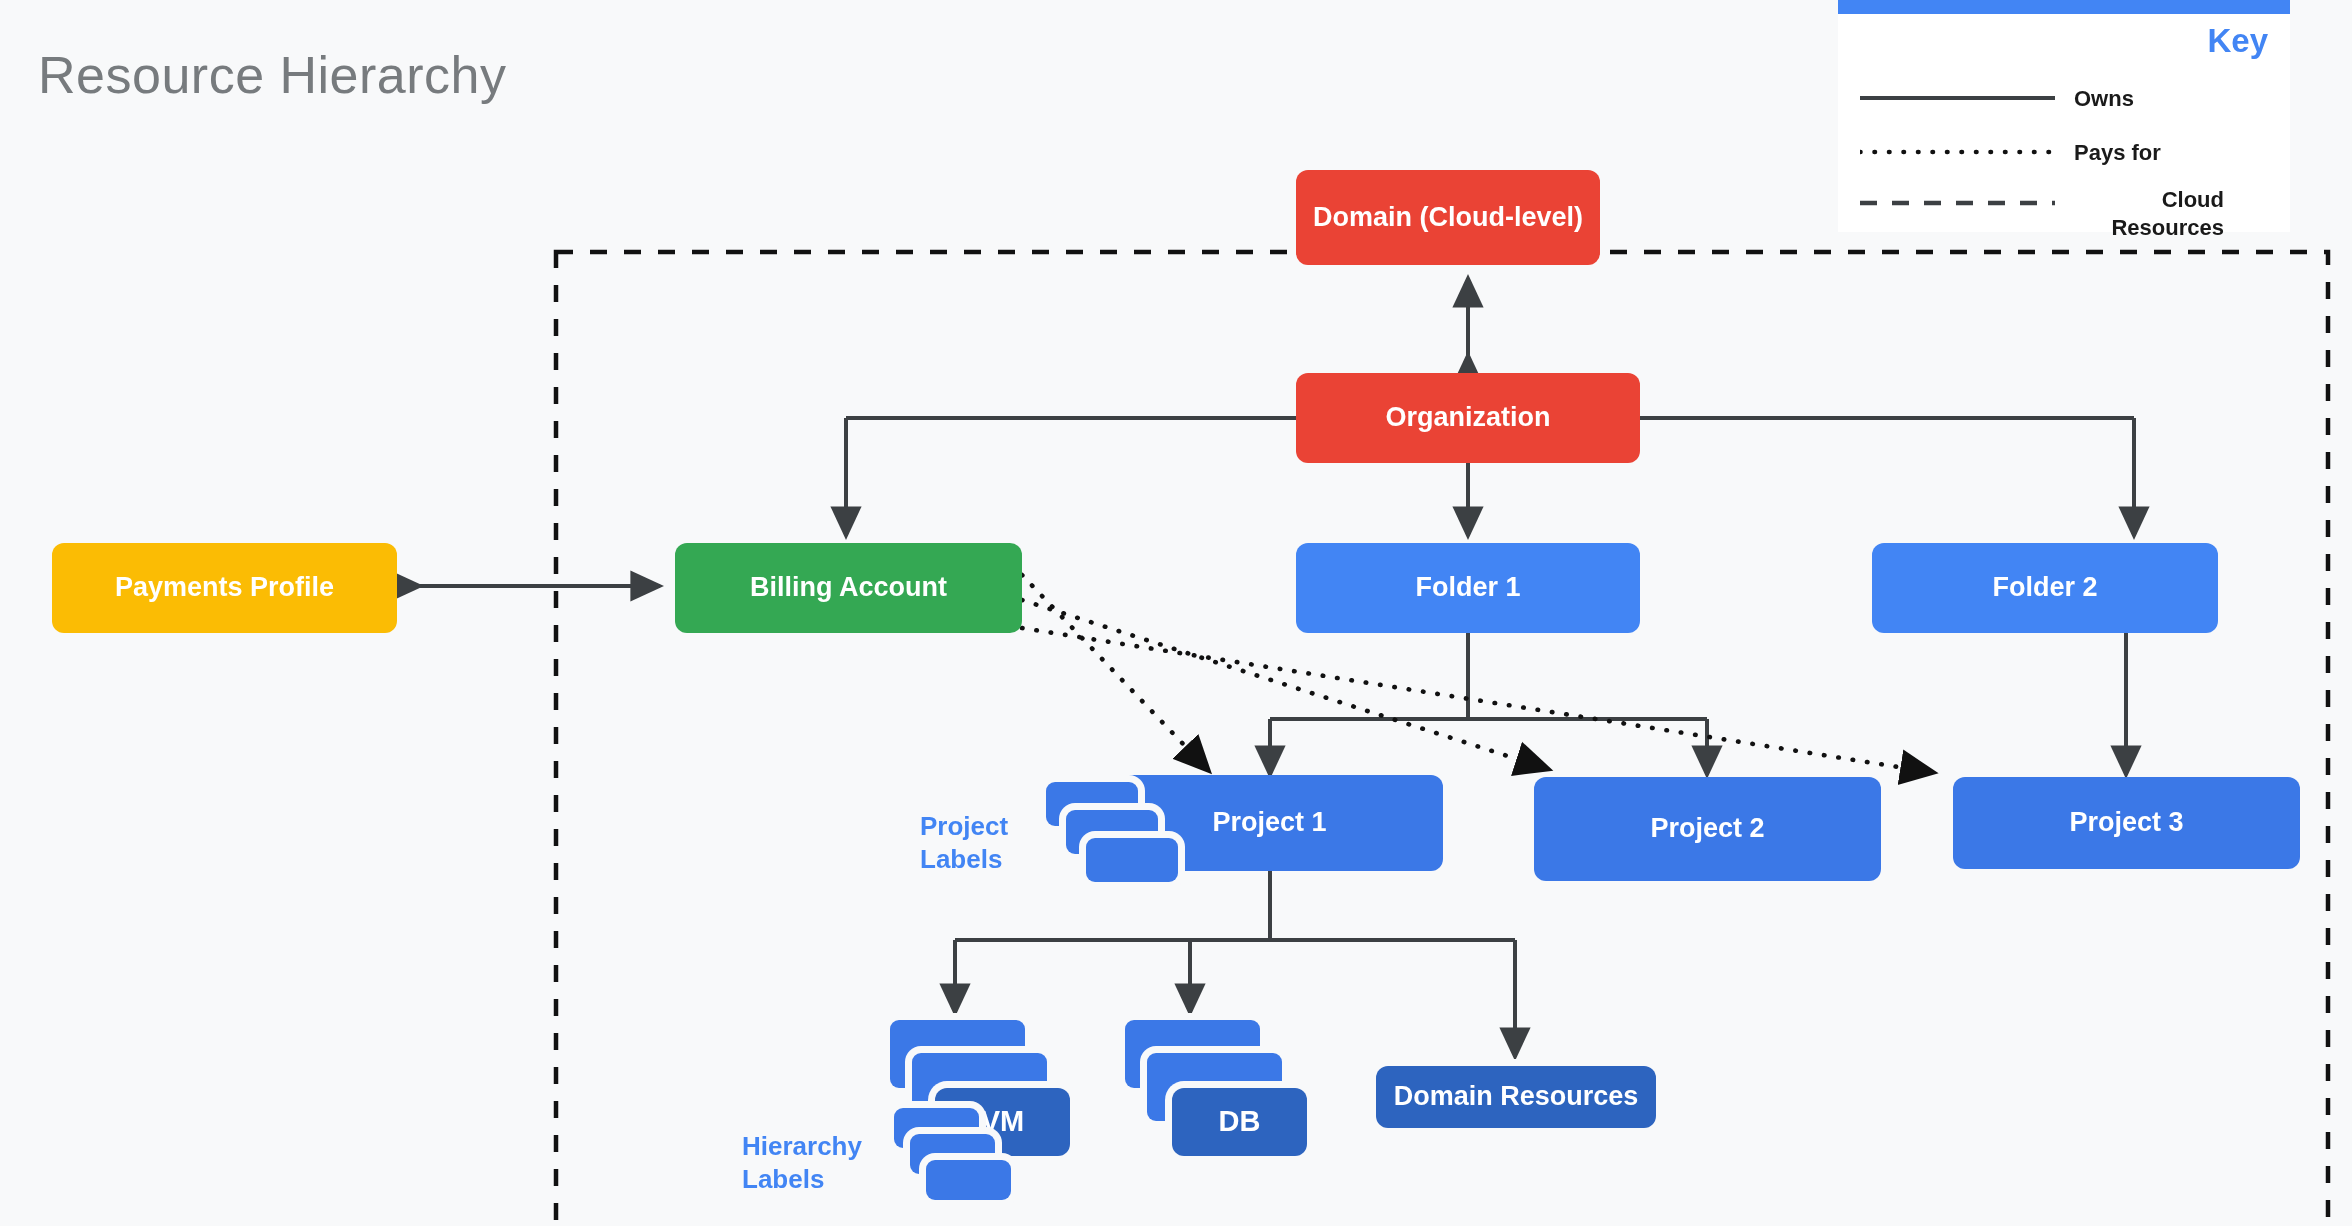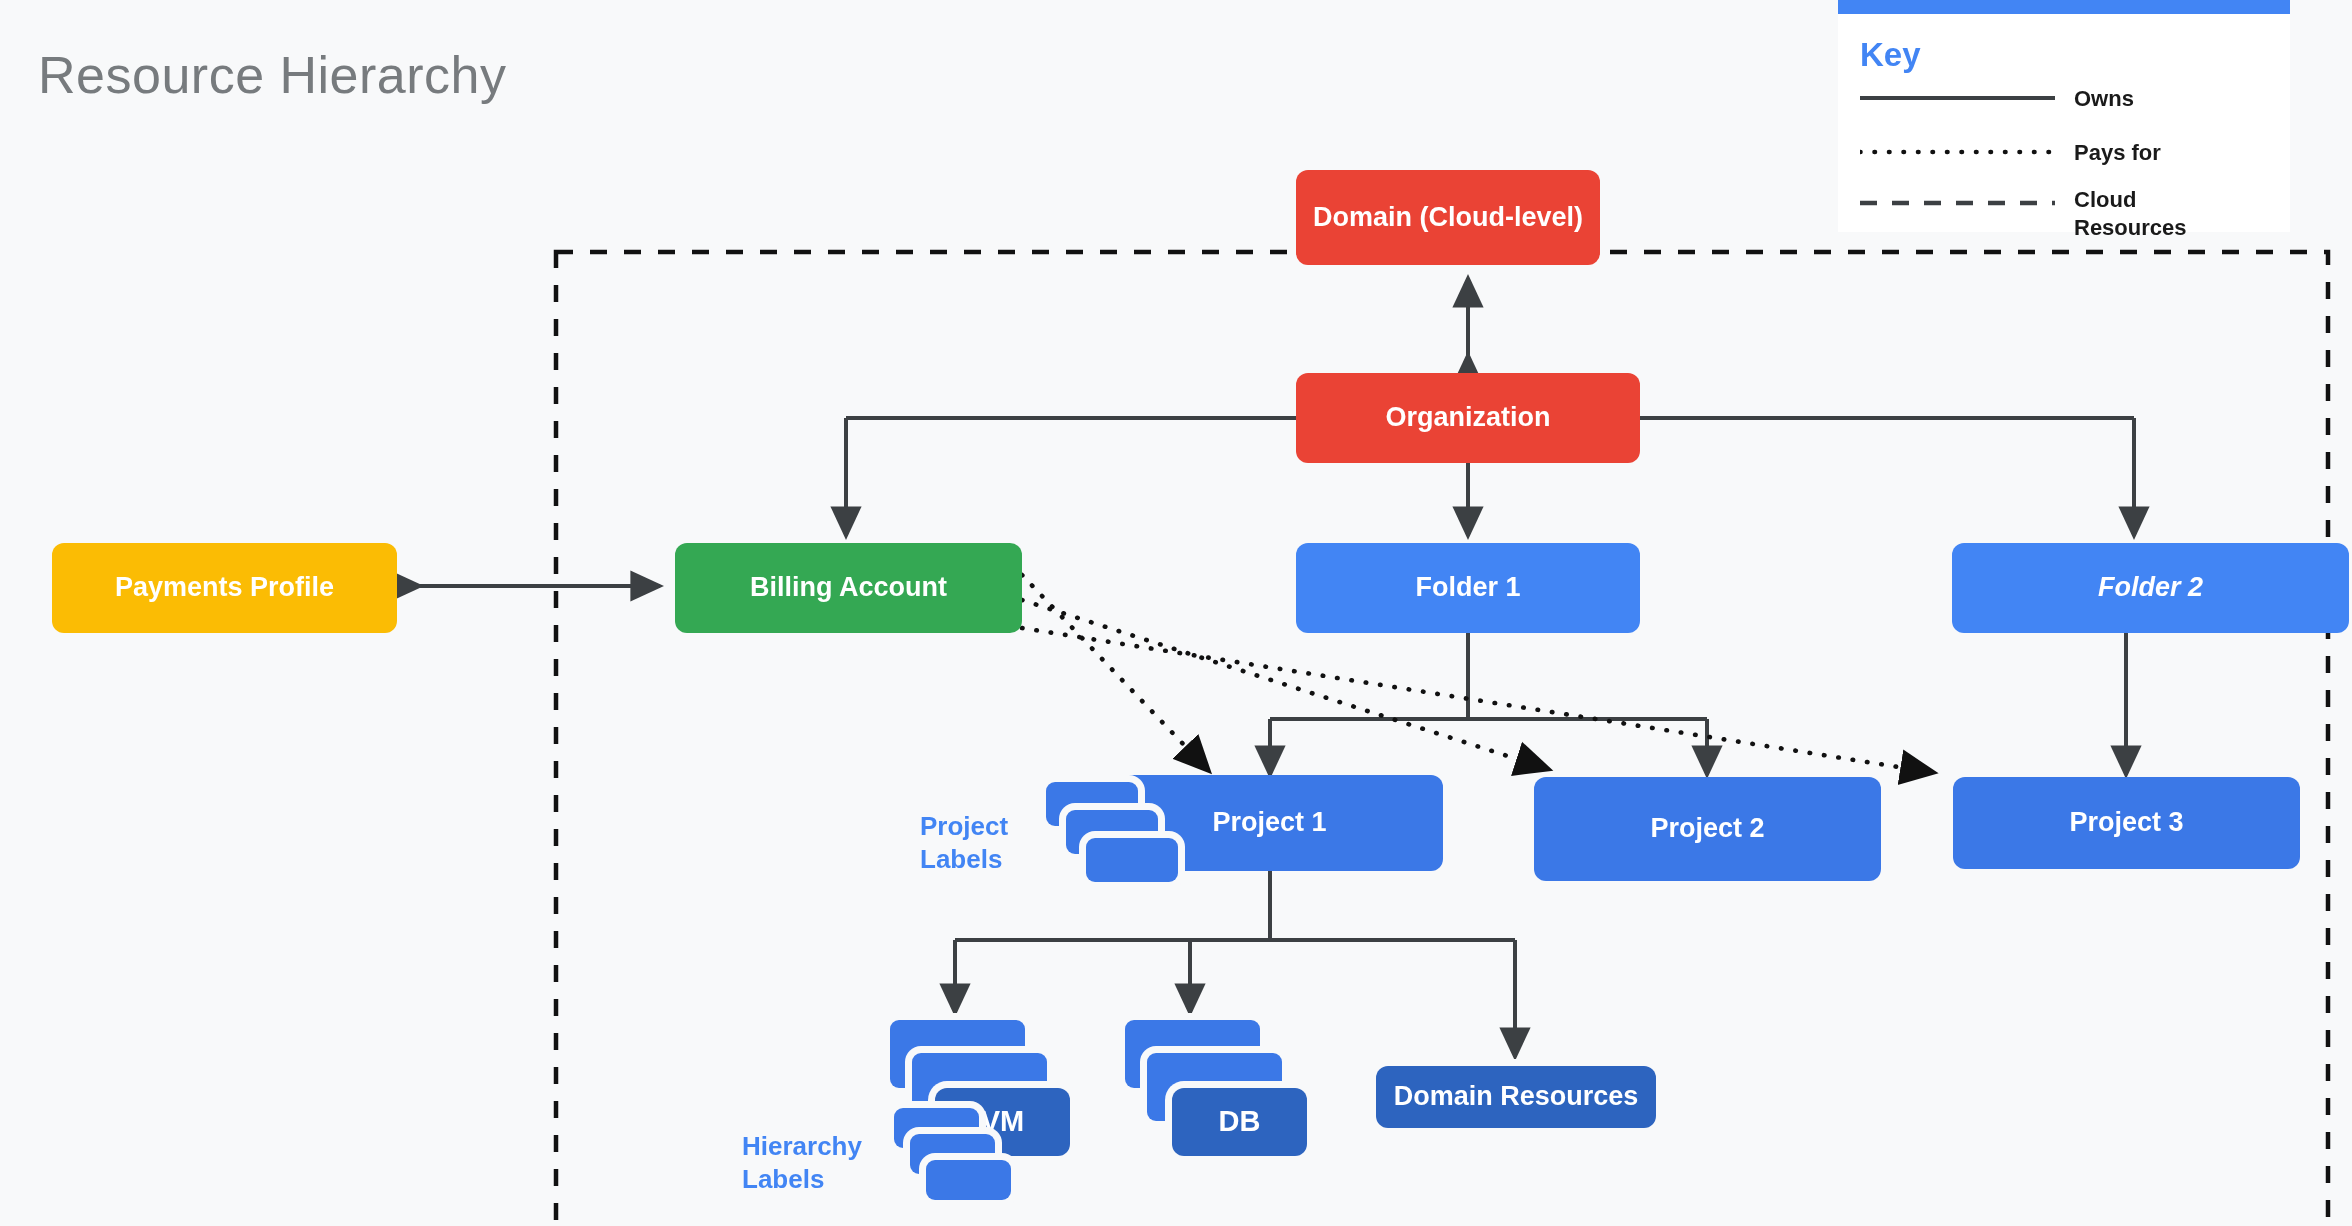--- a/index.html
+++ b/index.html
@@ -23,21 +23,21 @@
 
   .stack{position:absolute;}
   .stack .card{position:absolute;background:#3b78e7;border-radius:9px;
                box-shadow:0 0 0 7px #f8f9fa;}
 
   .lbl{position:absolute;color:#4285f4;font-weight:bold;font-size:26px;
        line-height:1.25;text-align:left;}
 
   .legend{position:absolute;background:#ffffff;}
   .legend .bar{height:14px;background:#4285f4;}
-  .legend .inner{padding:16px 22px 14px 22px;position:relative;height:186px;}
+  .legend .inner{padding:2px 22px 14px 22px;position:relative;height:186px;text-align:right;}
   .legend .key{color:#4285f4;font-weight:bold;font-size:33px;margin:6px 0 0 0;}
   .legend .row{position:absolute;font-size:22px;font-weight:bold;color:#1a1a1a;}
 </style>
 </head>
 <body>
 
 <div id="canvas">
 
   <div class="title">Resource Hierarchy</div>
 
@@ -97,21 +97,21 @@
   <div class="node red" style="left:1296px;top:170px;width:304px;height:95px;">Domain (Cloud-level)</div>
 
   <div class="node red" style="left:1296px;top:373px;width:344px;height:90px;">Organization</div>
 
   <div class="node yellow" style="left:52px;top:543px;width:345px;height:90px;">Payments Profile</div>
 
   <div class="node green" style="left:675px;top:543px;width:347px;height:90px;">Billing Account</div>
 
   <div class="node lblue" style="left:1296px;top:543px;width:344px;height:90px;">Folder 1</div>
 
-  <div class="node lblue" style="left:1952px;top:543px;width:397px;height:90px;font-style:italic;">Folder 2</div>
+  <div class="node lblue" style="left:1872px;top:543px;width:346px;height:90px;">Folder 2</div>
 
   <div class="node dblue" style="left:1096px;top:775px;width:347px;height:96px;">Project 1</div>
 
   <div class="node dblue" style="left:1534px;top:777px;width:347px;height:104px;">Project 2</div>
 
   <div class="node dblue" style="left:1953px;top:777px;width:347px;height:92px;">Project 3</div>
 
   <div class="stack" style="left:1046px;top:782px;width:130px;height:110px;">
     <div class="card" style="left:0px;top:0px;width:92px;height:44px;"></div>
     <div class="card" style="left:20px;top:28px;width:92px;height:44px;"></div>

